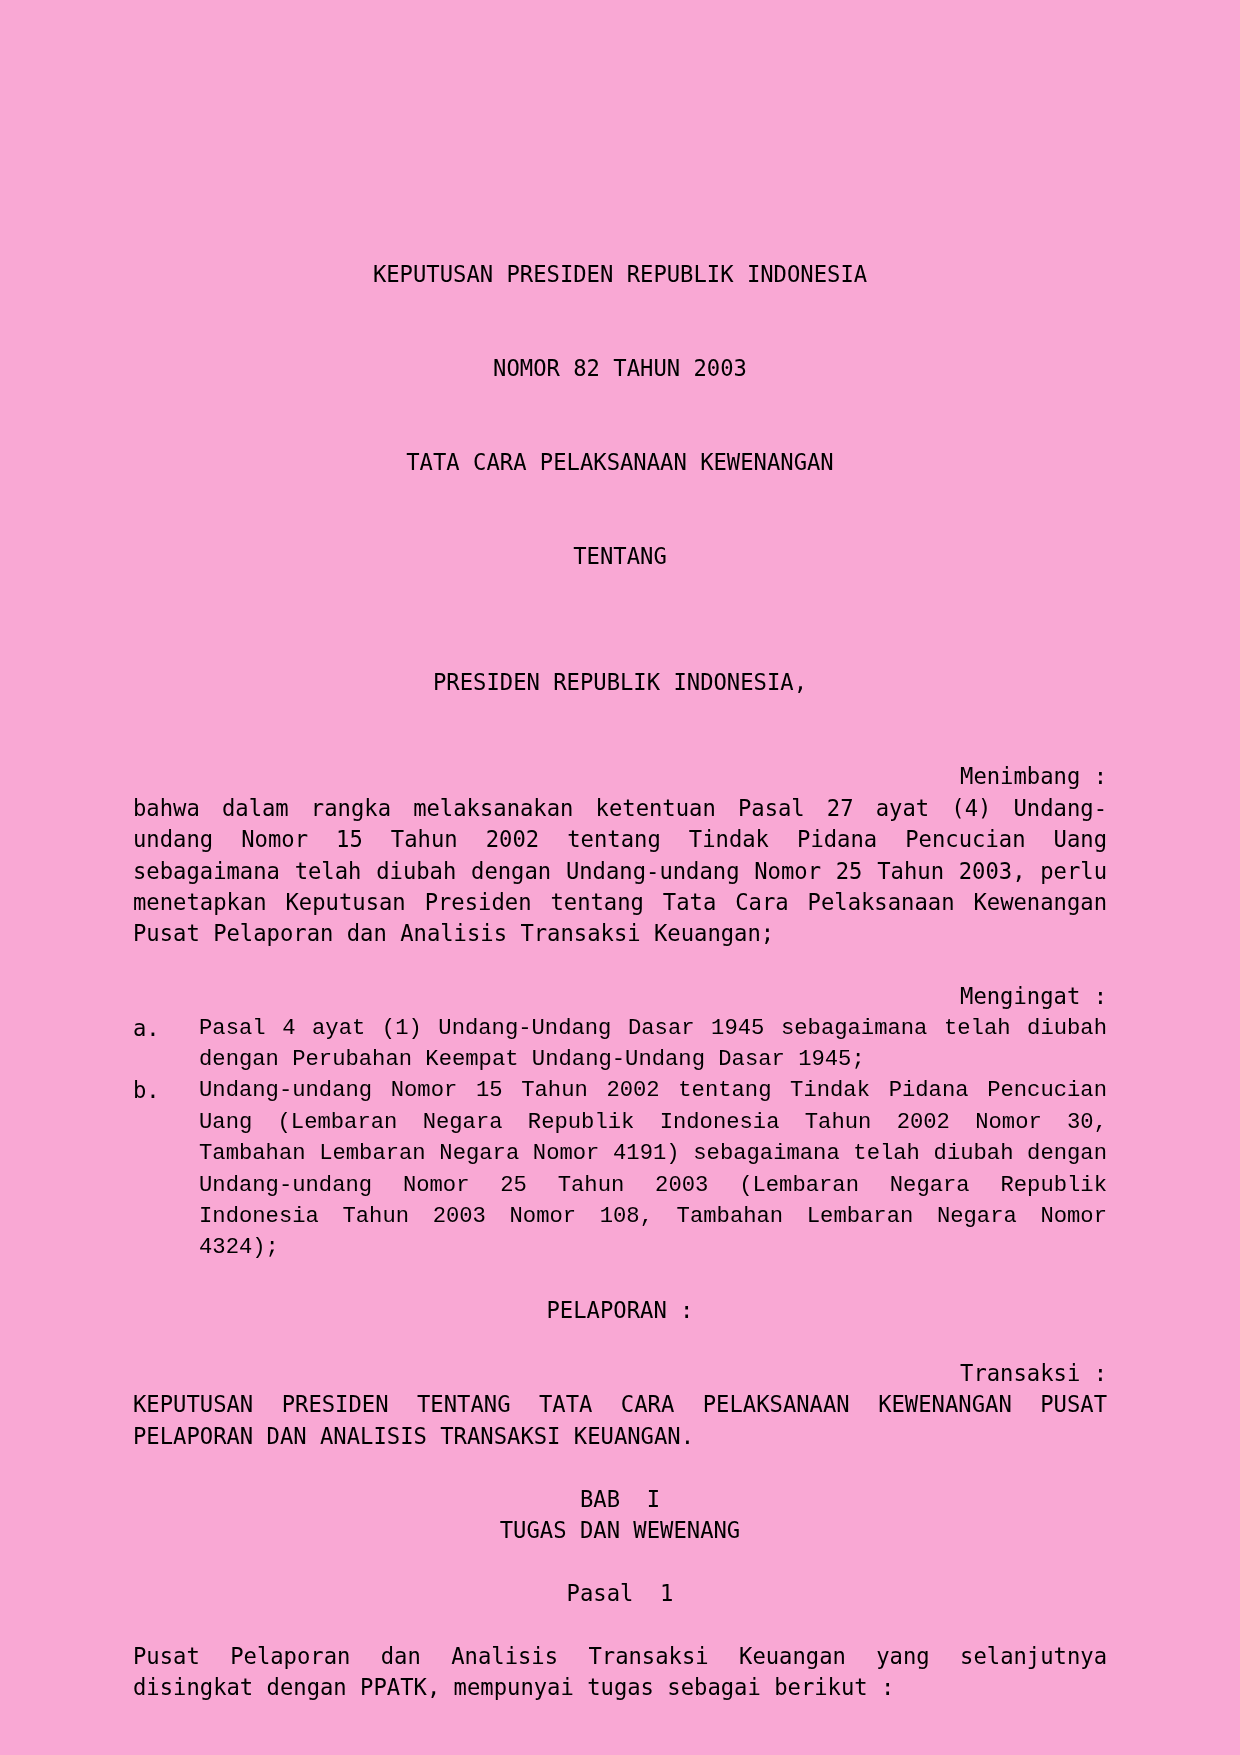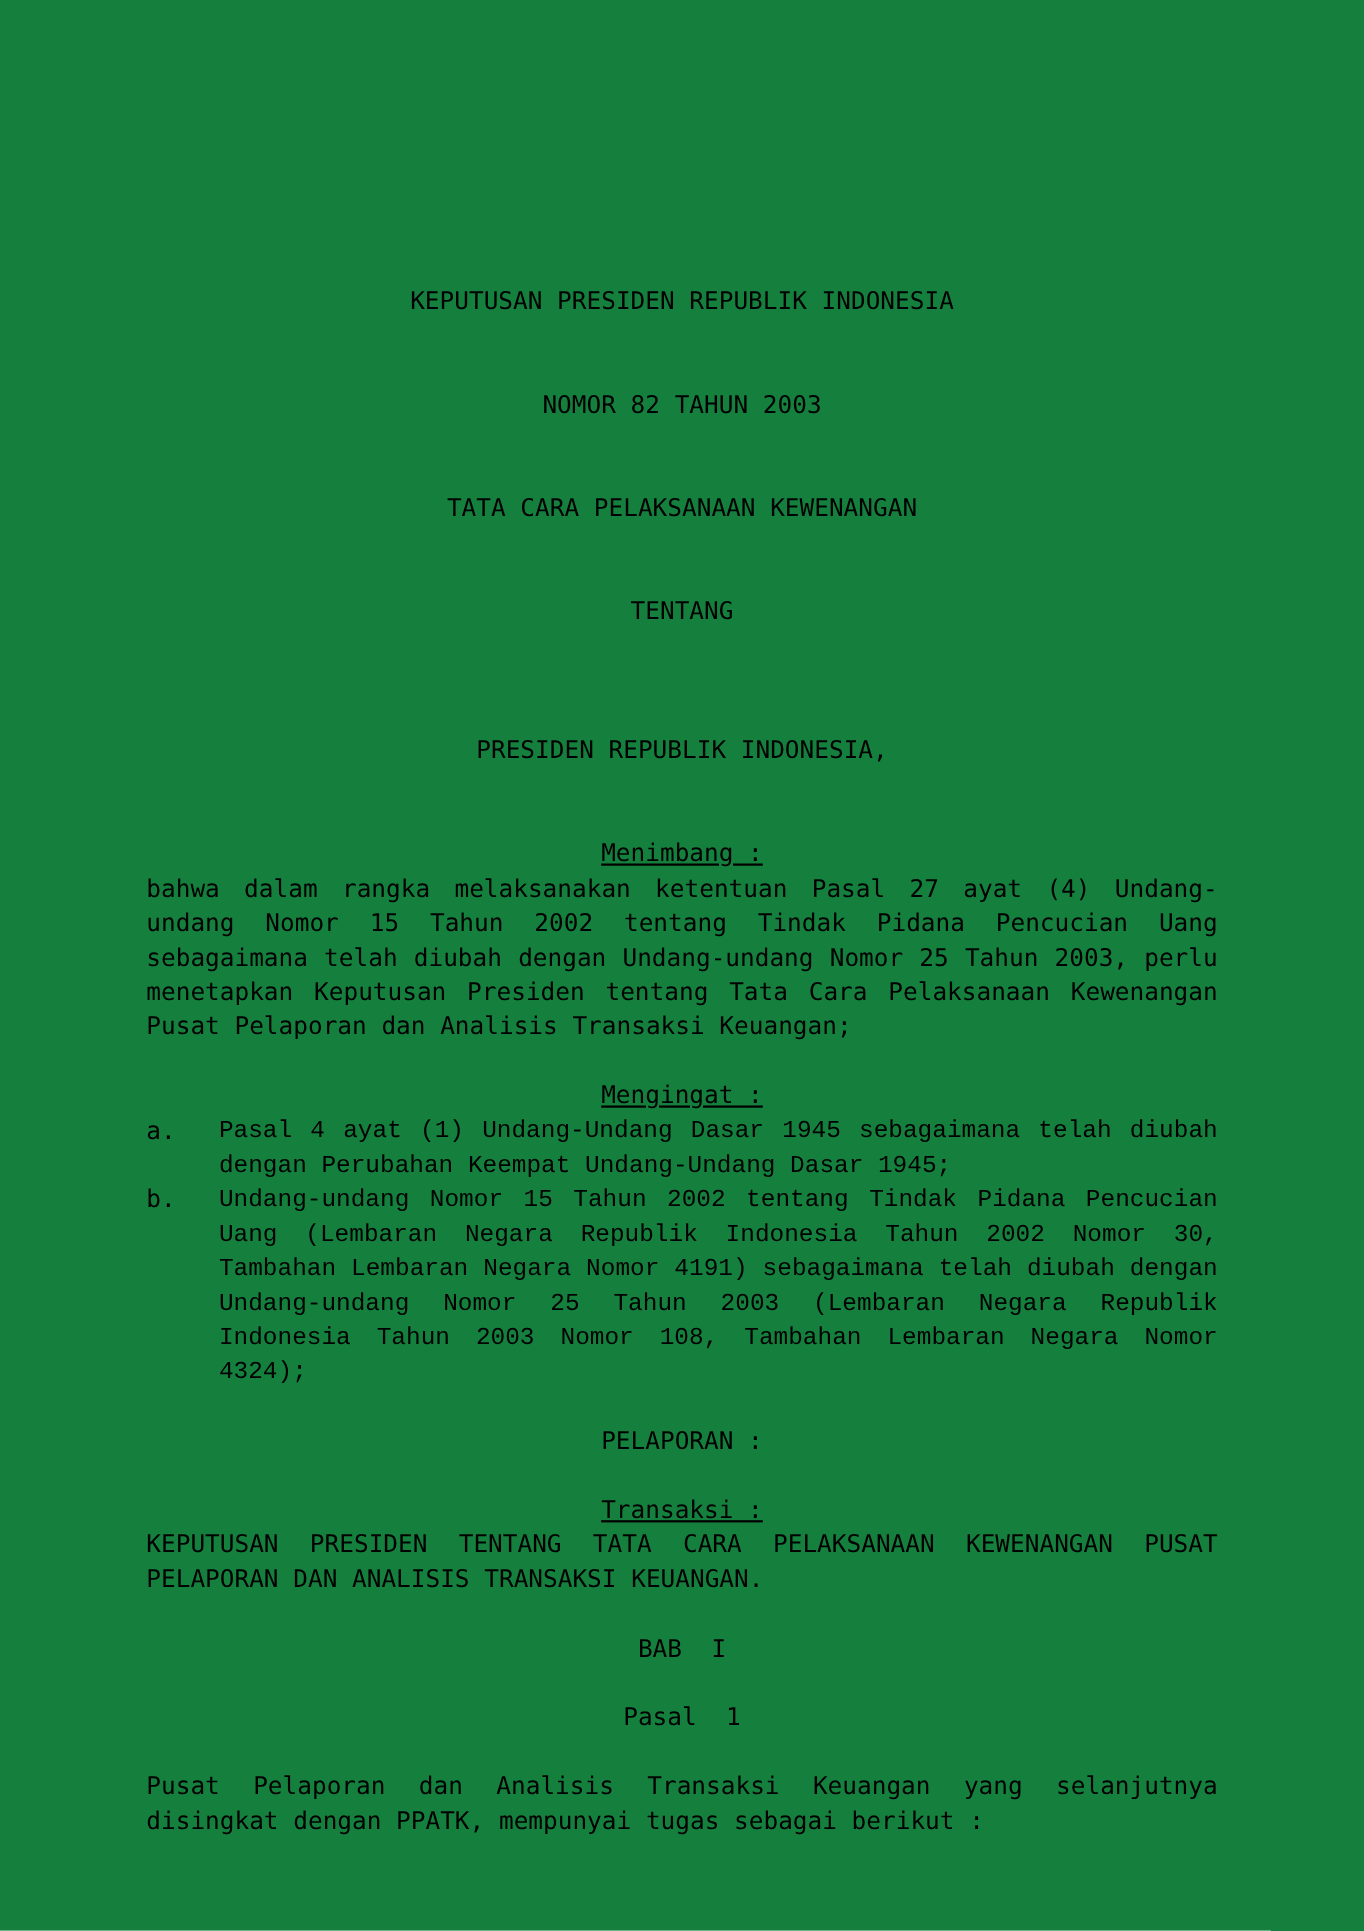--- a/index.html
+++ b/index.html
@@ -13,21 +13,21 @@
     font-family: "DejaVu Sans Mono", "Liberation Mono", monospace;
     color: #000000;
     position: relative;
     overflow: hidden;
   }
   .page {
     box-sizing: border-box;
     width: 1240px;
     height: 1755px;
     padding: 196px 133px 0 133px;
-    background: #15803d;
+    background: #f9a8d4;
   }
   .doc {
     width: 974px;
     font-size: 22.2px;
     line-height: 31.4px;
     letter-spacing: 0px;
   }
 
   
   .center-block {
@@ -39,22 +39,21 @@
     white-space: pre;
   }
   .just {
     text-align: justify;
     text-align-last: left;
     white-space: normal;
   }
   .nowrap-line {
     display: block;
     white-space: pre;
-    text-align: center;
-    text-decoration: underline;
+    text-align: right;
   }
 
   
   .gap-1 { height: 31.4px; }
   .gap-2 { height: 62.8px; }
 
   
   .list {
     display: block;
   }
@@ -115,20 +114,21 @@
     <div class="center-block">PELAPORAN :</div>
 
     <div class="gap-1"></div>
 
     <div class="nowrap-line">Transaksi :</div>
     <div class="just">KEPUTUSAN PRESIDEN TENTANG TATA CARA PELAKSANAAN KEWENANGAN PUSAT PELAPORAN DAN ANALISIS TRANSAKSI KEUANGAN.</div>
 
     <div class="gap-1"></div>
 
     <div class="center-block">BAB  I</div>
+    <div class="center-block">TUGAS DAN WEWENANG</div>
 
     <div class="gap-1"></div>
 
     <div class="center-block">Pasal  1</div>
 
     <div class="gap-1"></div>
 
     <div class="just">Pusat Pelaporan dan Analisis Transaksi Keuangan yang selanjutnya disingkat dengan PPATK, mempunyai tugas sebagai berikut :</div>
 
   </div>

